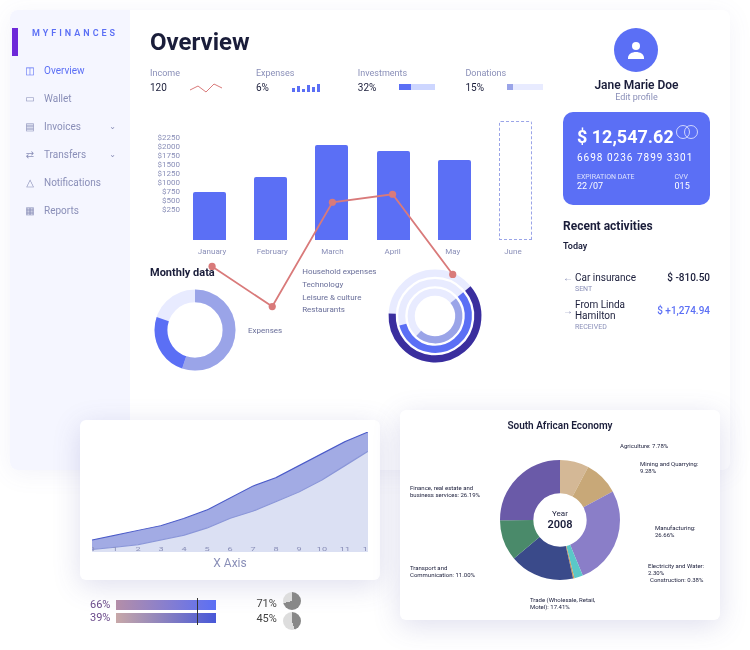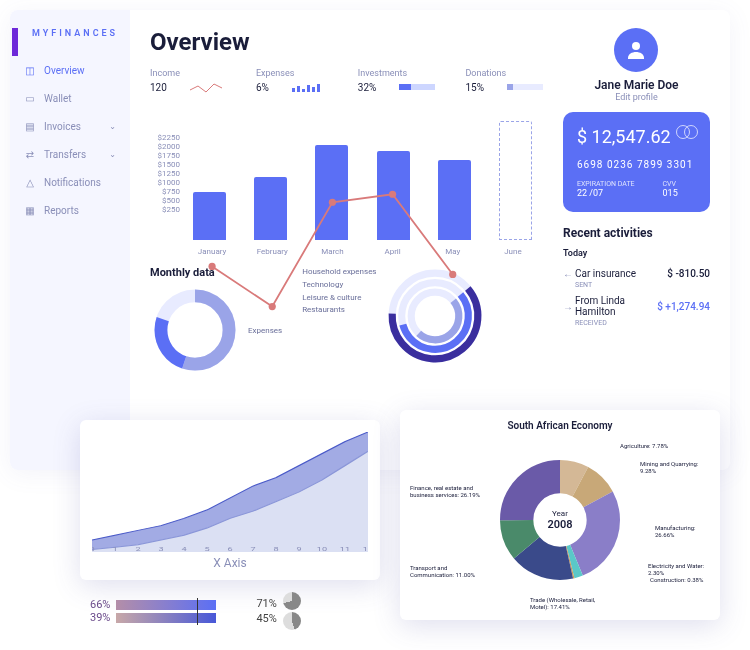--- a/index.html
+++ b/index.html
@@ -35,30 +35,30 @@
 .monthly h3{font-size:11px;color:#1a1d3a;margin-bottom:6px}
 .donut-sm{width:90px;height:90px;position:relative}
 .donut-leg{font-size:8px;color:#6a6f9a;line-height:1.6}
 .multi-ring{width:100px;height:100px}
 .profile{text-align:center;margin-bottom:10px}
 .avatar{width:44px;height:44px;border-radius:50%;background:#5b6ff5;margin:0 auto 6px;display:flex;align-items:center;justify-content:center}
 .avatar svg{width:24px;height:24px;fill:#fff}
 .pname{font-size:12px;font-weight:600;color:#1a1d3a}
 .pedit{font-size:9px;color:#8a8fb8;cursor:pointer}
 .card{background:#5b6ff5;border-radius:10px;padding:14px;color:#fff;margin-bottom:14px;position:relative}
-.card-balance{font-size:18px;font-weight:400;margin-bottom:12px}
+.card-balance{font-size:18px;font-weight:700;margin-bottom:5px}
 .card-num{font-size:10px;letter-spacing:1px;margin-bottom:10px}
-.card-row{display:flex;gap:28px}
+.card-row{display:flex;gap:40px}
 .card-lbl{font-size:7px;opacity:.8}
 .card-val{font-size:9px}
 .mc{position:absolute;top:12px;right:12px}
 .mc span{display:inline-block;width:14px;height:14px;border-radius:50%;border:1px solid #fff;opacity:.7}
 .mc span:last-child{margin-left:-6px}
 .ra h3{font-size:12px;color:#1a1d3a;margin-bottom:8px}
-.ra-day{font-size:9px;color:#1a1d3a;font-weight:600;margin-bottom:10px}
+.ra-day{font-size:9px;color:#1a1d3a;font-weight:600;margin-bottom:21px}
 .ra-item{display:flex;align-items:center;font-size:10px;margin-bottom:2px}
 .ra-arrow{width:12px;font-size:10px;color:#8a8fb8}
 .ra-name{flex:1;color:#1a1d3a}
 .ra-amt{font-weight:500}
 .ra-amt.neg{color:#1a1d3a}
 .ra-amt.pos{color:#5b6ff5}
 .ra-sub{font-size:7px;color:#8a8fb8;margin-left:12px;margin-bottom:6px}
 .float-area{position:absolute;left:80px;top:420px;width:300px;height:160px;background:#fff;border-radius:6px;box-shadow:0 6px 28px rgba(80,80,160,.18);padding:12px}
 .float-area svg{width:100%;height:120px}
 .float-area .ax{font-size:12px;color:#8a8fb8;text-align:center}

